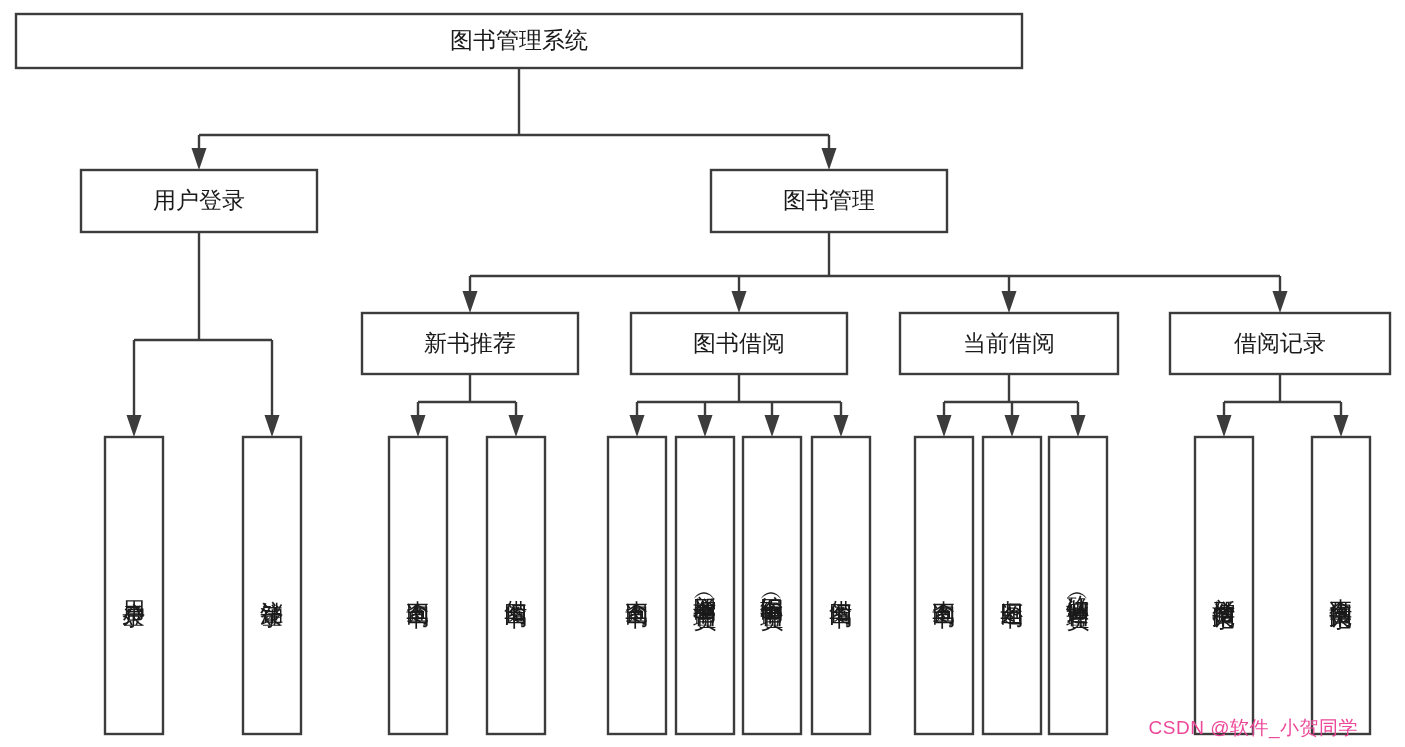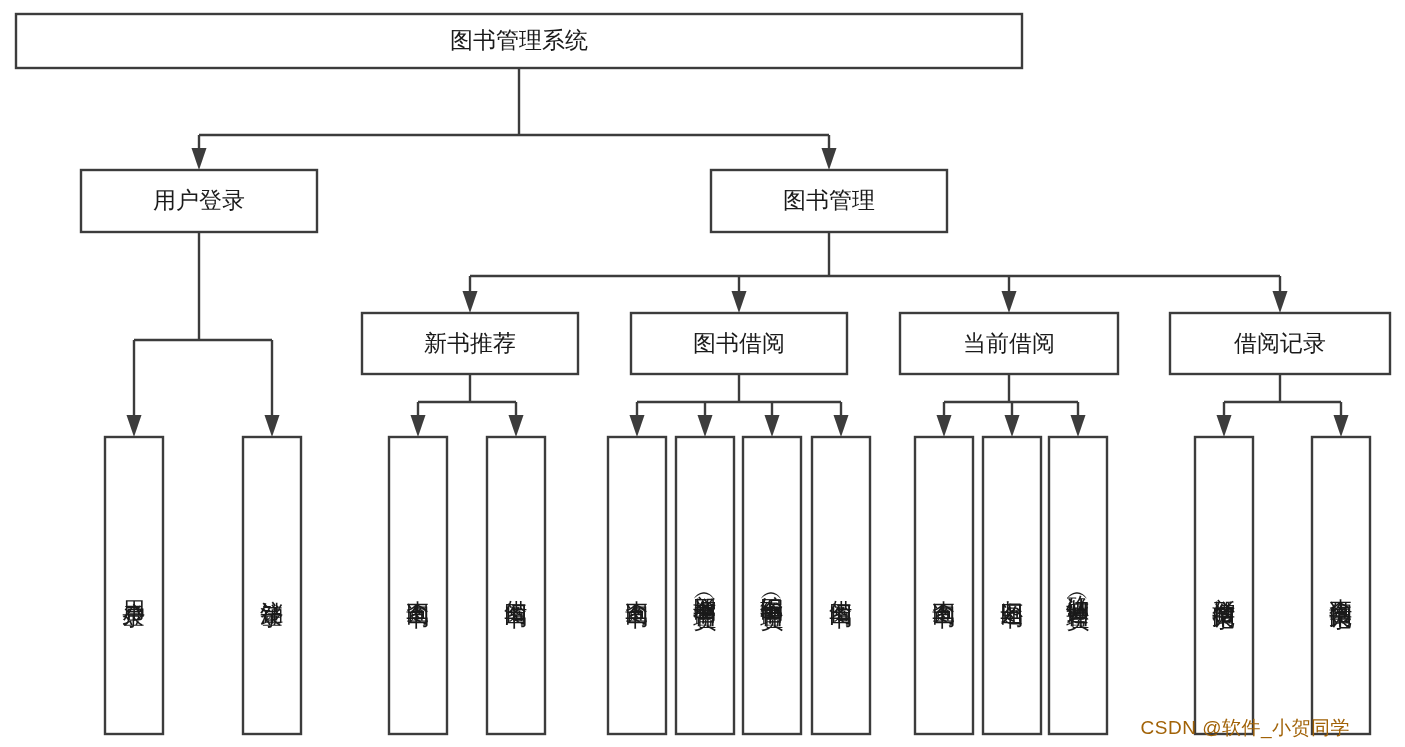--- a/index.html
+++ b/index.html
@@ -62,25 +62,25 @@
     stroke: #3c3c3c;
     stroke-width: 2.4;
     fill: none;
   }
   .arrow-head {
     fill: #3c3c3c;
     stroke: none;
   }
   .watermark {
     position: absolute;
-    right: 16px;
+    right: 8px;
     bottom: 6px;
     font-family: "Liberation Sans", "DejaVu Sans", sans-serif;
     font-size: 19px;
-    color: #a16207;
+    color: #ec4899;
     white-space: nowrap;
     letter-spacing: 0.5px;
   }
 </style>
 </head>
 <body>
 
 <div id="diagram-root">
 
   <svg class="diagram" viewBox="0 0 1405 747">

